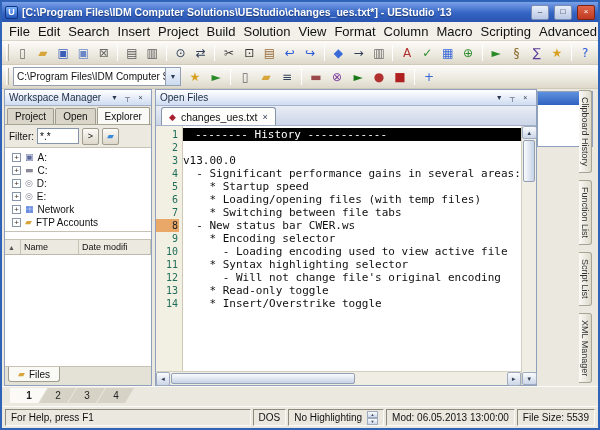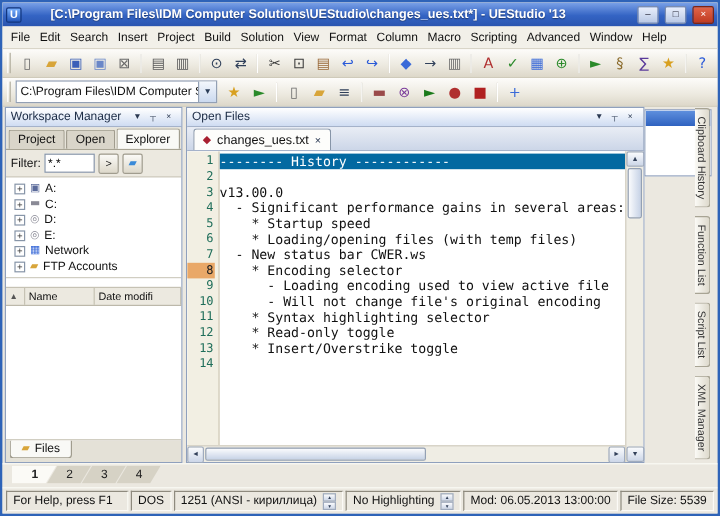--- a/index.html
+++ b/index.html
@@ -10,29 +10,29 @@
     font-family:"Liberation Sans",sans-serif;font-size:11px;color:#111;
     user-select:none;
   }
   
   .titlebar{height:20px;flex:0 0 20px;display:flex;align-items:center;gap:4px;padding:0 3px;
     background:linear-gradient(#7ba2e8,#3464c4 55%,#2a55b0);color:#fff;}
   .app-icon{width:13px;height:13px;border:1px solid #12367e;border-radius:2px;
     background:linear-gradient(#7ab2ff,#2356ba);font-size:9px;font-weight:bold;
     display:flex;align-items:center;justify-content:center;color:#fff;}
   .title-text{flex:1;font-size:10.5px;font-weight:bold;white-space:nowrap;overflow:hidden;
-    text-shadow:0 1px 1px rgba(0,0,0,.45);margin-left:20px;}
+    text-shadow:0 1px 1px rgba(0,0,0,.45);}
   .win-btn{width:18px;height:15px;margin-left:1px;border:1px solid #7a8cb0;border-radius:2px;
     background:linear-gradient(#e8eefb,#b9c8e4);color:#223;font-size:8px;line-height:1;
     display:flex;align-items:center;justify-content:center;cursor:default;}
   .win-btn.close{background:linear-gradient(#e0654a,#bf3a20);border-color:#7e2413;color:#fff;}
   
   .menubar{height:19px;flex:0 0 19px;display:flex;align-items:stretch;overflow:hidden;
     background:#f2f0e9;border-bottom:1px solid #d9d5c8;padding-left:3px;}
-  .menu-item{display:flex;align-items:center;padding:0 4px;font-size:10px;white-space:nowrap;}
+  .menu-item{display:flex;align-items:center;padding:0 4px;font-size:13px;white-space:nowrap;}
   
   .toolbar{height:24px;flex:0 0 24px;display:flex;align-items:center;gap:1px;padding:0 3px;
     background:linear-gradient(#fdfcfa,#ece9df 60%,#ddd8ca);border-bottom:1px solid #cfcaba;}
   .tb-grip{width:3px;height:17px;margin:0 3px 0 1px;border-left:1px solid #fff;border-right:1px solid #b2ae9f;}
   .tb-btn{width:20px;height:20px;border-radius:2px;display:flex;align-items:center;justify-content:center;}
   .tb-glyph{font-family:"DejaVu Sans",sans-serif;font-size:12px;line-height:1;}
   .tb-sep{width:1px;height:16px;background:#bcb8a9;border-right:1px solid #fff;margin:0 3px;}
   .path-combo{width:168px;height:19px;display:flex;align-items:stretch;background:#fff;
     border:1px solid #93a0b4;margin-right:3px;}
   .path-combo-text{flex:1;display:flex;align-items:center;padding:0 3px;font-size:10px;
@@ -96,21 +96,21 @@
   .editor-left{flex:1;display:flex;flex-direction:column;min-width:0;}
   .editor-scroll{flex:1;display:flex;min-height:0;overflow:hidden;}
   .gutter{width:27px;flex:0 0 27px;background:#f2efe3;border-right:1px solid #cfc9b6;
     padding:2px 3px 0 0;text-align:right;
     font-family:"DejaVu Sans Mono",monospace;font-size:10px;color:#1f6e5a;}
   .ln{height:13px;line-height:13px;padding:0 1px;}
   .ln.mark{background:#e9a868;color:#222;}
   .code{flex:1;min-width:0;overflow:hidden;padding-top:2px;
     font-family:"DejaVu Sans Mono",monospace;font-size:11px;color:#101010;}
   .code-line{height:13px;line-height:13px;white-space:pre;}
-  .code-line.selected{background:#0369a1;color:#fff;}
+  .code-line.selected{background:#000000;color:#fff;padding-left:12px;}
   
   .vscroll{width:15px;flex:0 0 15px;display:flex;flex-direction:column;background:#efedе4;
     background:#efede4;border-left:1px solid #d2cec0;}
   .hscroll{height:14px;flex:0 0 14px;display:flex;background:#efede4;border-top:1px solid #d2cec0;}
   .sarrow{width:15px;height:13px;flex:0 0 auto;display:flex;align-items:center;justify-content:center;
     font-size:6px;color:#33415a;border:1px solid #9fabbe;border-radius:2px;
     background:linear-gradient(#fafbfd,#ccd6e8);}
   .hscroll .sarrow{width:14px;height:14px;}
   .strack{flex:1;display:flex;flex-direction:column;padding:1px;}
   .htrack{flex:1;display:flex;padding:1px;}
@@ -420,25 +420,26 @@
                     <div class="ln">13</div>
                     <div class="ln">14</div>
                   </div>
                 <div class="code">
                     <div class="code-line selected">-------- History ------------</div>
                     <div class="code-line"></div>
                     <div class="code-line">v13.00.0</div>
                     <div class="code-line">  - Significant performance gains in several areas:</div>
                     <div class="code-line">    * Startup speed</div>
                     <div class="code-line">    * Loading/opening files (with temp files)</div>
+                    <div class="code-line">    * Switching between file tabs</div>
                     <div class="code-line">  - New status bar CWER.ws</div>
                     <div class="code-line">    * Encoding selector</div>
                     <div class="code-line">      - Loading encoding used to view active file</div>
+                    <div class="code-line">    * Syntax highlighting selector</div>
                     <div class="code-line">      - Will not change file's original encoding</div>
-                    <div class="code-line">    * Syntax highlighting selector</div>
                     <div class="code-line">    * Read-only toggle</div>
                     <div class="code-line">    * Insert/Overstrike toggle</div>
                   </div>
               </div>
               <div class="hscroll">
                 <div class="sarrow">◄</div>
                 <div class="htrack">
                   <div class="hthumb"></div>
                 </div>
                 <div class="sarrow">►</div>
@@ -474,27 +475,20 @@
       <div class="btab active">1</div>
       <div class="btab">2</div>
       <div class="btab">3</div>
       <div class="btab">4</div>
     </div>
 
   <div class="statusbar">
     <div class="seg seg-help">For Help, press F1</div>
     <div class="seg">DOS</div>
     <div class="seg">
-      <span>1251 (ANSI - кириллица)</span>
-      <span class="spin">
-        <span class="spin-b">▲</span>
-        <span class="spin-b">▼</span>
-      </span>
-    </div>
-    <div class="seg">
       <span>No Highlighting</span>
       <span class="spin">
         <span class="spin-b">▲</span>
         <span class="spin-b">▼</span>
       </span>
     </div>
     <div class="seg">Mod: 06.05.2013 13:00:00</div>
     <div class="seg">File Size: 5539</div>
   </div>
 

